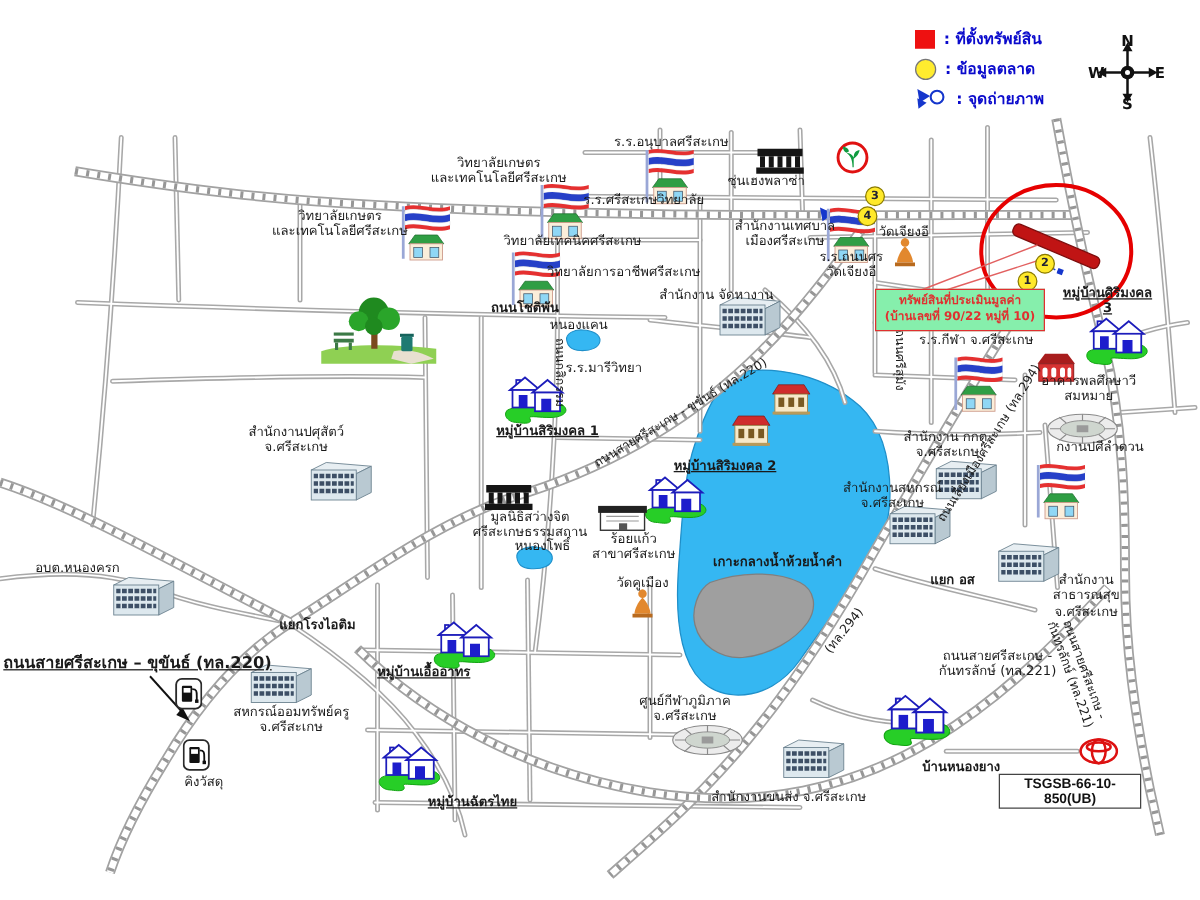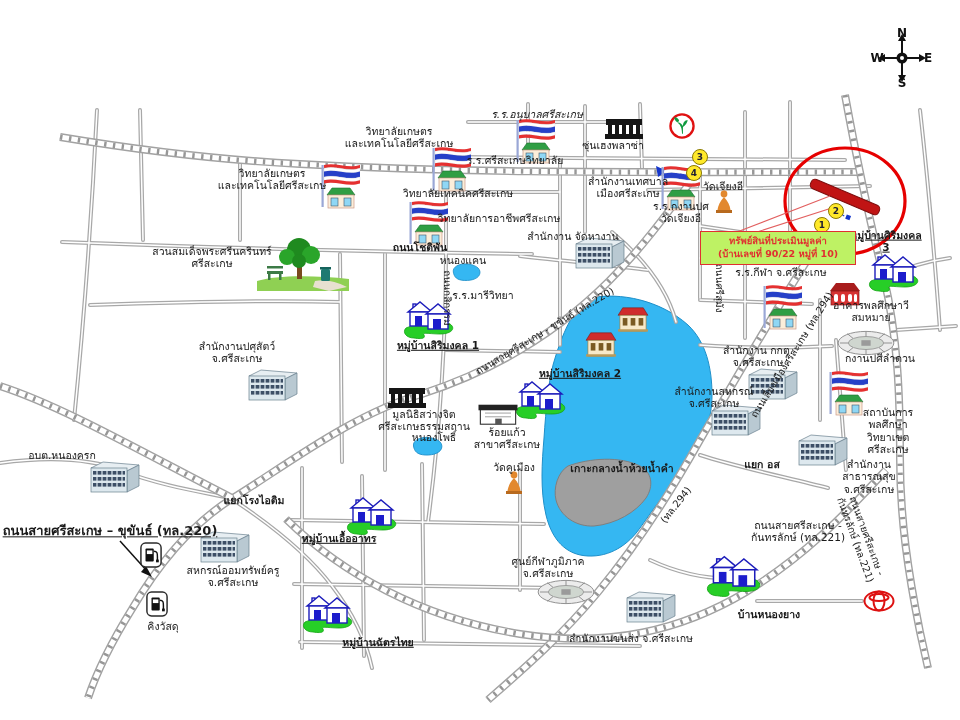--- a/index.html
+++ b/index.html
@@ -9,23 +9,23 @@
   #poi-layer{position:absolute;left:0;top:0;width:960px;height:720px;z-index:4;}
   .poi{position:absolute;transform:translate(-50%,-50%);text-align:center;font-size:10.5px;
        line-height:1.18;color:#1a1a1a;white-space:pre-line;z-index:5;}
   .poi svg{display:block;margin:0 auto;}
   .village{font-weight:bold;text-decoration:underline;}
   .road{font-weight:bold;}
   .roadu{font-weight:bold;text-decoration:underline;}
   .marker{position:absolute;transform:translate(-50%,-50%);width:14px;height:14px;border-radius:50%;
           background:#ffe92a;border:1.2px solid #8a7a00;font-size:9px;font-weight:bold;color:#223;
           display:flex;align-items:center;justify-content:center;z-index:7;}
-  #callout{position:absolute;left:700px;top:231px;width:130px;border:1.5px solid #e03030;background:#bef264;
+  #callout{position:absolute;left:700px;top:231px;width:130px;border:1.5px solid #e03030;background:#86efac;
            color:#e03030;font-size:9.5px;font-weight:bold;text-align:center;line-height:1.35;
-           padding:3px 12px;z-index:8;}
+           padding:3px 2px;z-index:8;}
   #refbox{position:absolute;left:799px;top:619px;width:112px;border:1.4px solid #444;background:#fff;
           color:#111;font-size:11px;font-weight:bold;text-align:center;padding:1px 0;z-index:8;
           font-family:"Liberation Sans",sans-serif;}
   #legend{position:absolute;left:732px;top:22px;z-index:9;font-size:12.5px;font-weight:bold;color:#0a0acc;}
   .lrow{display:flex;align-items:center;gap:7px;margin-bottom:6px;height:18px;}
   .swatch-red{width:16px;height:15px;background:#ee1111;}
   .swatch-yellow{width:15px;height:15px;background:#ffec2e;border:1px solid #777;border-radius:50%;}
   #compass{position:absolute;left:876px;top:32px;z-index:9;}
   .cletter{position:absolute;font-size:12px;font-weight:bold;color:#111;
            transform:translate(-50%,-50%);z-index:10;}
@@ -382,54 +382,50 @@
       <div class="poi" style="left: 498px; top: 414px; transform: translate(-50%, -50%);"><svg width="42" height="26">
           <use href="#i-shop"></use>
         </svg></div>
       <div class="poi" style="left: 879px; top: 601px; transform: translate(-50%, -50%);"><svg width="32" height="22">
           <use href="#i-toyota"></use>
         </svg></div>
       <div class="poi" style="left: 272px; top: 179px; transform: translate(-50%, -50%);"><span>วิทยาลัยเกษตร
 และเทคโนโลยีศรีสะเกษ</span></div>
       <div class="poi" style="left: 399px; top: 137px; transform: translate(-50%, -50%);"><span>วิทยาลัยเกษตร
 และเทคโนโลยีศรีสะเกษ</span></div>
-      <div class="poi" style="left: 537px; top: 114px; transform: translate(-50%, -50%); font-style: italic;"><span>ร.ร.อนุบาลศรีสะเกษ</span></div>
+      <div class="poi" style="left: 537px; top: 114px; transform: translate(-50%, -50%);"><span>ร.ร.อนุบาลศรีสะเกษ</span></div>
       <div class="poi" style="left: 515px; top: 160px; transform: translate(-50%, -50%);"><span>ร.ร.ศรีสะเกษวิทยาลัย</span></div>
       <div class="poi" style="left: 458px; top: 193px; transform: translate(-50%, -50%);"><span>วิทยาลัยเทคนิคศรีสะเกษ</span></div>
       <div class="poi" style="left: 499px; top: 218px; transform: translate(-50%, -50%);"><span>วิทยาลัยการอาชีพศรีสะเกษ</span></div>
       <div class="poi road" style="left: 420px; top: 247px; transform: translate(-50%, -50%);"><span>ถนนโชติพัน</span></div>
       <div class="poi" style="left: 463px; top: 260px; transform: translate(-50%, -50%);"><span>หนองแคน</span></div>
       <div class="poi" style="left: 483px; top: 295px; transform: translate(-50%, -50%); text-align: center;"><span>ร.ร.มารีวิทยา</span></div>
       <div class="poi village" style="left: 438px; top: 345px; transform: translate(-50%, -50%);"><span>หมู่บ้านสิริมงคล 1</span></div>
-      <div class="poi" style="left: 212px; top: 257px; transform: translate(-50%, -50%);"><span>สวนสมเด็จพระศรีนครินทร์
-ศรีสะเกษ</span></div>
       <div class="poi" style="left: 237px; top: 352px; transform: translate(-50%, -50%);"><span>สำนักงานปศุสัตว์
 จ.ศรีสะเกษ</span></div>
       <div class="poi" style="left: 447px; top: 298px; transform: translate(-50%, -50%) rotate(90deg); font-size: 10px;"><span>ถนนกสิกรรม</span></div>
       <div class="poi" style="left: 613px; top: 145px; transform: translate(-50%, -50%);"><span>ซุ่นเฮงพลาซ่า</span></div>
       <div class="poi" style="left: 628px; top: 187px; transform: translate(-50%, -50%);"><span>สำนักงานเทศบาล
 เมืองศรีสะเกษ</span></div>
       <div class="poi" style="left: 573px; top: 236px; transform: translate(-50%, -50%); text-align: center;"><span>สำนักงาน จัดหางาน</span></div>
       <div class="poi" style="left: 723px; top: 186px; transform: translate(-50%, -50%);"><span>วัดเจียงอี</span></div>
-      <div class="poi" style="left: 681px; top: 212px; transform: translate(-50%, -50%);"><span>ร.ร.กงานปศ
+      <div class="poi" style="left: 681px; top: 212px; transform: translate(-50%, -50%);"><span>ร.ร.ถนนศร
 วัดเจียงอี</span></div>
       <div class="poi village" style="left: 886px; top: 241px; transform: translate(-50%, -50%);"><span>หมู่บ้านศิริมงคล 3</span></div>
       <div class="poi" style="left: 781px; top: 272px; transform: translate(-50%, -50%);"><span>ร.ร.กีฬา จ.ศรีสะเกษ</span></div>
       <div class="poi" style="left: 871px; top: 311px; transform: translate(-50%, -50%);"><span>อาคารพลศึกษาวีสมหมาย</span></div>
       <div class="poi" style="left: 880px; top: 358px; transform: translate(-50%, -50%);"><span>กงานปศีลำดวน</span></div>
       <div class="poi" style="left: 758px; top: 356px; transform: translate(-50%, -50%);"><span>สำนักงาน กกต.
 จ.ศรีสะเกษ</span></div>
-      <div class="poi" style="left: 888px; top: 431px; transform: translate(-50%, -50%);"><span>สถาบันการพลศึกษา
-วิทยาเขตศรีสะเกษ</span></div>
       <div class="poi" style="left: 869px; top: 477px; transform: translate(-50%, -50%);"><span>สำนักงานสาธารณสุข
 จ.ศรีสะเกษ</span></div>
       <div class="poi" style="left: 714px; top: 397px; transform: translate(-50%, -50%);"><span>สำนักงานสหกรณ์
 จ.ศรีสะเกษ</span></div>
       <div class="poi road" style="left: 762px; top: 464px; transform: translate(-50%, -50%);"><span>แยก อส</span></div>
-      <div class="poi road" style="left: 622px; top: 468px; transform: translate(-50%, -50%);"><span>เกาะกลางน้ำห้วยน้ำคำ</span></div>
+      <div class="poi road" style="left: 622px; top: 450px; transform: translate(-50%, -50%);"><span>เกาะกลางน้ำห้วยน้ำคำ</span></div>
       <div class="poi" style="left: 424px; top: 420px; transform: translate(-50%, -50%);"><span>มูลนิธิสว่างจิต
 ศรีสะเกษธรรมสถาน</span></div>
       <div class="poi" style="left: 434px; top: 437px; transform: translate(-50%, -50%);"><span>หนองโพธิ์</span></div>
       <div class="poi" style="left: 507px; top: 438px; transform: translate(-50%, -50%);"><span>ร้อยแก้ว
 สาขาศรีสะเกษ</span></div>
       <div class="poi" style="left: 514px; top: 467px; transform: translate(-50%, -50%);"><span>วัดคูเมือง</span></div>
       <div class="poi village" style="left: 580px; top: 373px; transform: translate(-50%, -50%);"><span>หมู่บ้านสิริมงคล 2</span></div>
       <div class="poi" style="left: 545px; top: 331px; transform: translate(-50%, -50%) rotate(-31deg); font-size: 10px;"><span>ถนนสายศรีสะเกษ - ขุขันธ์ (ทล.220)</span></div>
       <div class="poi road" style="left: 254px; top: 500px; transform: translate(-50%, -50%);"><span>แยกโรงไอติม</span></div>
       <div class="poi" style="left: 62px; top: 455px; transform: translate(-50%, -50%);"><span>อบต.หนองครก</span></div>
@@ -448,20 +444,36 @@
       <div class="poi" style="left: 861px; top: 538px; transform: translate(-50%, -50%) rotate(70deg); font-size: 10px;"><span>ถนนสายศรีสะเกษ - กันทรลักษ์ (ทล.221)</span></div>
       <div class="poi" style="left: 792px; top: 355px; transform: translate(-50%, -50%) rotate(-58deg); font-size: 10px;"><span>ถนนเลี่ยงเมืองศรีสะเกษ (ทล.294)</span></div>
       <div class="poi" style="left: 676px; top: 505px; transform: translate(-50%, -50%) rotate(-52deg); font-size: 10px;"><span>(ทล.294)</span></div>
       <div class="poi" style="left: 719px; top: 288px; transform: translate(-50%, -50%) rotate(90deg); font-size: 10px;"><span>ถนนศรีสุมัง</span></div>
       <div class="marker" style="left: 822px; top: 225px;">1</div>
       <div class="marker" style="left: 836px; top: 211px;">2</div>
       <div class="marker" style="left: 700px; top: 157px;">3</div>
       <div class="marker" style="left: 694px; top: 173px;">4</div>
     </div>
 
+  <div id="legend">
+    <div class="lrow">
+      <span class="swatch-red"></span>
+      <span>: ที่ตั้งทรัพย์สิน</span>
+    </div>
+    <div class="lrow">
+      <span class="swatch-yellow"></span>
+      <span>: ข้อมูลตลาด</span>
+    </div>
+    <div class="lrow">
+      <svg width="26" height="19">
+          <use href="#i-photo"></use>
+        </svg>
+      <span>: จุดถ่ายภาพ</span>
+    </div>
+  </div>
 
   <svg id="compass" width="52" height="52">
     <line x1="26" y1="7" x2="26" y2="45" stroke="#111" stroke-width="2"></line>
     <line x1="7" y1="26" x2="45" y2="26" stroke="#111" stroke-width="2"></line>
     <polygon points="26,2 22,9 30,9" fill="#111"></polygon>
     <polygon points="26,50 22,43 30,43" fill="#111"></polygon>
     <polygon points="2,26 9,22 9,30" fill="#111"></polygon>
     <polygon points="50,26 43,22 43,30" fill="#111"></polygon>
     <circle cx="26" cy="26" r="5.5" fill="#111"></circle>
     <circle cx="26" cy="26" r="2" fill="#fff"></circle>
@@ -469,13 +481,14 @@
   <div class="cletter" style="left:902px;top:33px">N</div>
   <div class="cletter" style="left:902px;top:83px">S</div>
   <div class="cletter" style="left:877px;top:58px">W</div>
   <div class="cletter" style="left:928px;top:58px">E</div>
 
   <div id="callout">
     <div>ทรัพย์สินที่ประเมินมูลค่า</div>
     <div>(บ้านเลขที่ 90/22 หมู่ที่ 10)</div>
   </div>
 
+  <div id="refbox">TSGSB-66-10-850(UB)</div>
 </div>
 
 </body></html>

